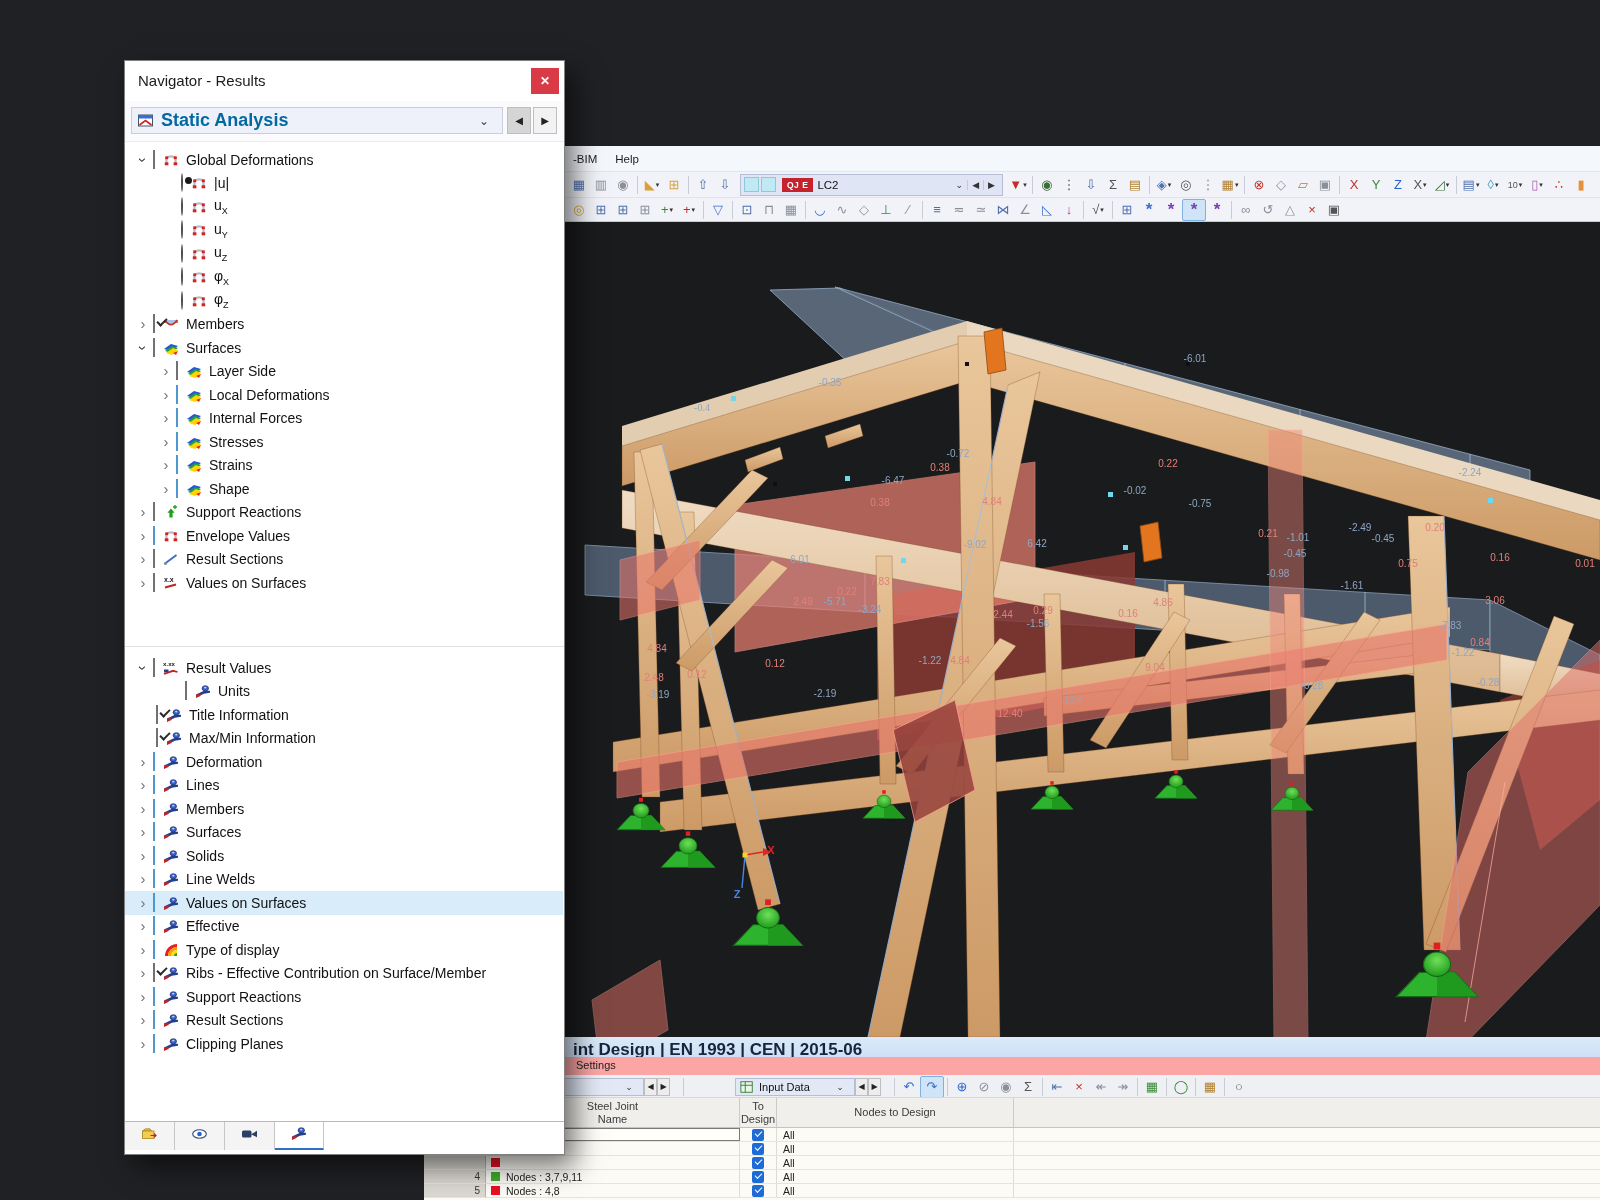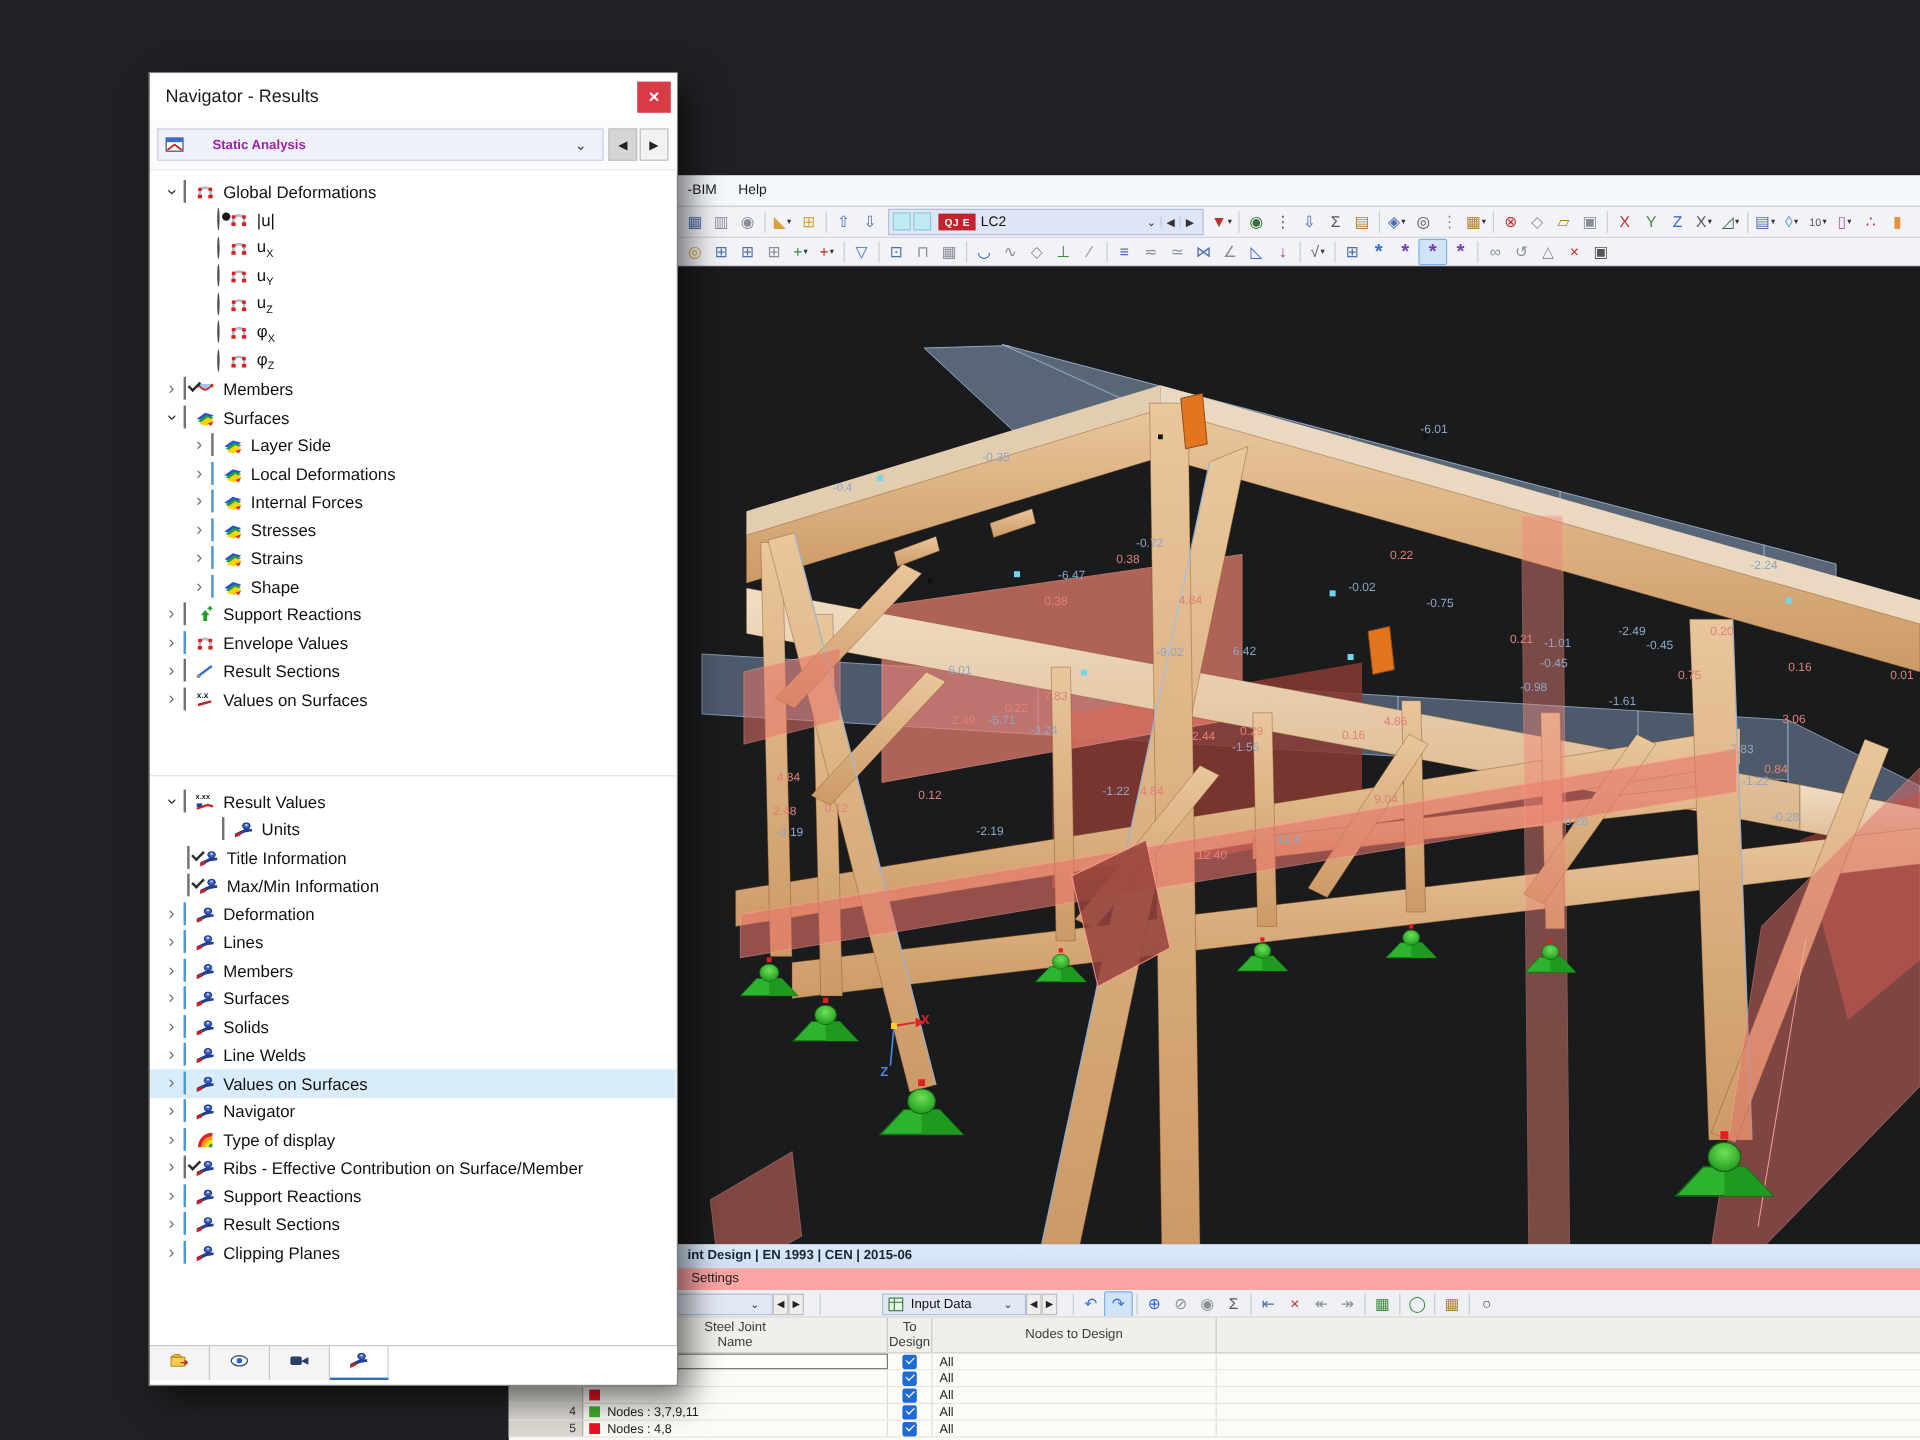--- a/index.html
+++ b/index.html
@@ -35,21 +35,21 @@
   #navigator{position:absolute;left:124px;top:60px;width:441px;height:1095px;background:#ffffff;
              border:1px solid #808080;box-shadow:10px 12px 26px rgba(0,0,0,.55);box-sizing:border-box;z-index:50;}
   #nav-title{position:absolute;left:0;top:0;right:0;height:40px;background:#fff;border-bottom:1px solid #e3e3e3;}
   #nav-title .t{position:absolute;left:13px;top:11px;font-size:15px;color:#1b1b1b;}
   #nav-close{position:absolute;right:5px;top:7px;width:28px;height:26px;background:#d83b45;color:#fff;
              font-size:12px;font-weight:bold;display:flex;align-items:center;justify-content:center;}
   #nav-combo-row{position:absolute;left:0;top:40px;right:0;height:40px;background:#fbfbfd;border-bottom:1px solid #ececec;}
   #nav-combo{position:absolute;left:6px;top:6px;width:372px;height:27px;background:#eef1fa;border:1px solid #c7cede;
              display:flex;align-items:center;box-sizing:border-box;}
   #nav-combo .ic{margin:0 7px 0 5px;display:flex;}
-  #nav-combo .v{font-size:11px;font-weight:bold;color:#a21caf;margin-left:16px;}
+  #nav-combo .v{font-size:18px;font-weight:bold;color:#0369a1;}
   #nav-combo .chev{margin-left:auto;margin-right:8px;color:#444;font-size:12px;}
   .nav-arrow{position:absolute;top:6px;width:24px;height:27px;border:1px solid #bfbfbf;background:#e9e9e9;
              display:flex;align-items:center;justify-content:center;font-size:10px;color:#222;box-sizing:border-box;}
   #nav-left{left:382px;background:#d5d5d5;} #nav-right{left:408px;background:#f2f2f2;}
   .tree{position:absolute;left:0;right:1px;}
   #tree1{top:87px;} #tree2{top:595px;}
   #tree-div{position:absolute;left:0;right:0;top:585px;height:1px;background:#e0e0e0;}
   .trow{height:23.5px;display:flex;align-items:center;box-sizing:border-box;}
   .trow.hl{background:#d8ecfa;}
   .chev{width:20px;flex:0 0 auto;text-align:center;color:#6f6f6f;font-size:15px;line-height:20px;}
@@ -68,21 +68,21 @@
   .ind0{padding-left:8px;} .ind1{padding-left:31px;} .ind2{padding-left:56px;} .ind3{padding-left:31px;} .ind4{padding-left:60px;}
   
   #nav-tabs{position:absolute;left:0;right:0;top:1060px;height:28px;display:flex;border-top:1px solid #b9b9b9;}
   .ntab{width:49px;height:28px;border-right:1px solid #c6c6c6;display:flex;align-items:center;justify-content:center;background:#f4f4f4;}
   .ntab.active{background:#ffffff;border-bottom:2px solid #2f6fc4;box-sizing:border-box;}
   #nav-tabs .fill{flex:1;background:#fff;}
   
   #bottompanel{position:absolute;left:424px;top:1037px;width:1176px;height:163px;background:#fbfbf8;}
   #bp-title{position:absolute;left:0;top:0;right:0;height:20px;background:linear-gradient(#dcEAf9,#cfe0f5);
             border-bottom:1px solid #b9cbe2;}
-  #bp-title .t{position:absolute;left:149px;top:3px;font-size:11px;font-weight:bold;color:#16243d;}
+  #bp-title .t{position:absolute;left:149px;top:3px;font-size:17px;font-weight:bold;color:#16243d;}
   #bp-menu{position:absolute;left:0;top:20px;right:0;height:18px;background:#fca5a5;border-bottom:1px solid #e2e2e0;}
   #bp-menu .t{position:absolute;left:152px;top:2px;font-size:11px;color:#222;}
   #bp-toolbar{position:absolute;left:0;top:38px;right:0;height:23px;background:#eef0f3;border-bottom:1px solid #d8dade;
               display:flex;align-items:center;}
   .bcombo{height:18px;background:#e2e8f5;border:1px solid #b6bed6;display:flex;align-items:center;
           font-size:11px;color:#111;box-sizing:border-box;padding:0 4px;flex:0 0 auto;}
   .bcombo .chev{margin-left:auto;font-size:9px;color:#333;padding-left:6px;}
   .bnav{width:13px;height:18px;border:1px solid #bfbfbf;background:#ededed;font-size:8px;color:#222;
         display:flex;align-items:center;justify-content:center;flex:0 0 auto;box-sizing:border-box;}
   #bp-toolbar .gap{width:10px;flex:0 0 auto;}
@@ -1118,21 +1118,21 @@
           <span class="chev">›</span>
           <span class="ctl"><span class="cb part"></span></span>
           <span class="ticon">
             <svg width="16" height="16" viewBox="0 0 16 16">
               <polygon points="1,11.5 9,7.8 15,7.8 15,9.8 9,10.8 1,14.5" fill="#23408f"></polygon>
               <polygon points="1,12 5.5,10.2 5.5,13 1,15" fill="#c42222"></polygon>
               <ellipse cx="10.3" cy="5.3" rx="3.2" ry="2.6" fill="#3a5fd0" stroke="#142a60" stroke-width="0.7"></ellipse>
               <ellipse cx="10.3" cy="4.6" rx="1.2" ry="0.9" fill="#c3d2ee"></ellipse>
             </svg>
           </span>
-          <span class="lbl">Navigator</span>
+          <span class="lbl">Effective</span>
         </div>
         <div class="trow ind0">
           <span class="chev">›</span>
           <span class="ctl"><span class="cb part"></span></span>
           <span class="ticon">
             <svg width="16" height="16" viewBox="0 0 16 16">
               <path d="M2 14 A12 12 0 0 1 14 2 L14 5 A9 9 0 0 0 5 14 Z" fill="#e42222"></path>
               <path d="M5 14 A9 9 0 0 1 14 5 L14 8 A6 6 0 0 0 8 14 Z" fill="#ff9a00"></path>
               <path d="M8 14 A6 6 0 0 1 14 8 L14 11 A3 3 0 0 0 11 14 Z" fill="#ffe000"></path>
               <path d="M11 14 A3 3 0 0 1 14 11 L14 14 Z" fill="#2a9e2a"></path>

